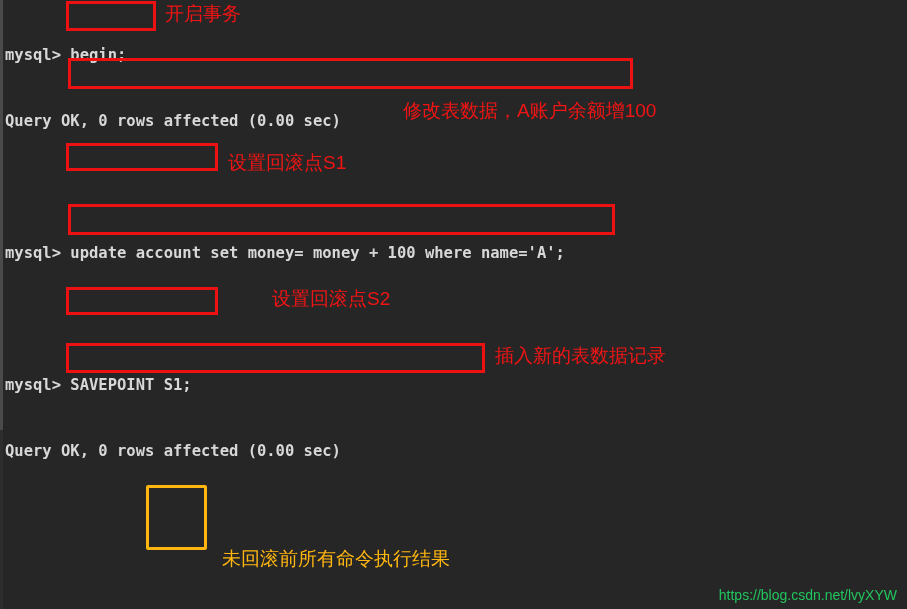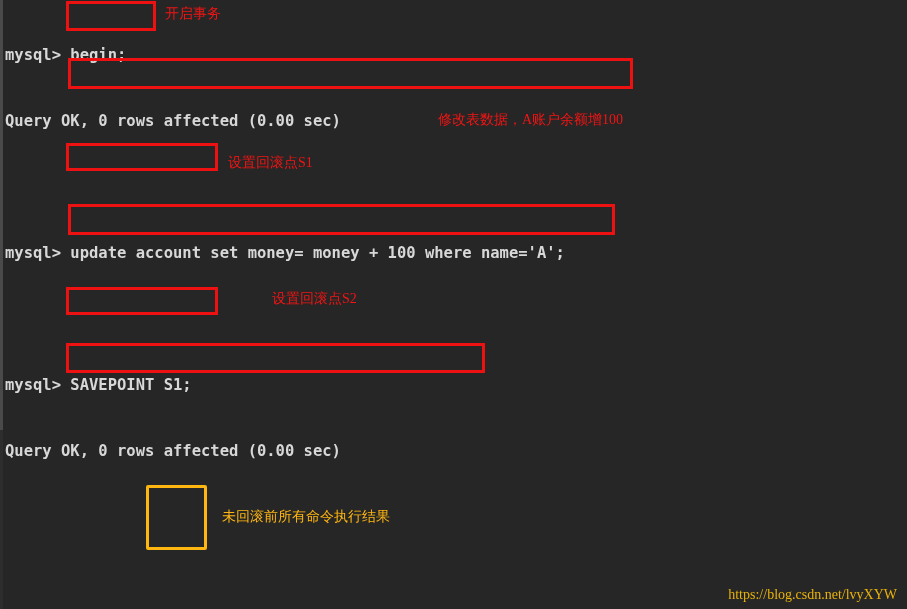--- a/index.html
+++ b/index.html
@@ -64,35 +64,35 @@
     border: 3px solid #ee1111;
   }
   .box.yellow {
     border: 3px solid #ffb610;
     border-radius: 2px;
   }
 
   
   .note {
     position: absolute;
-    font-family: Liberation Serif, serif;
-    font-size: 14px;
+    font-family: Liberation Sans, sans-serif;
+    font-size: 19px;
     line-height: 22px;
     white-space: pre;
   }
   .note.red { color: #f21414; }
-  .note.yellow { color: #ffb610; }
+  .note.yellow { color: #ffb610; margin-top: 42px; }
 
   
   .watermark {
     position: absolute;
     right: 10px;
     bottom: 6px;
-    color: #eab308;
-    font-family: Liberation Serif, serif;
+    color: #22c55e;
+    font-family: Liberation Sans, sans-serif;
     font-size: 14px;
     white-space: pre;
   }
 </style>
 </head>
 <body>
 
 <div id="screen">
 
   <div class="left-gutter">
@@ -131,20 +131,21 @@
 
   <div class="box red" style="left:66px;  top:1px;   width:90px;  height:30px;"></div>
   <div class="box red" style="left:68px;  top:58px;  width:565px; height:31px;"></div>
   <div class="box red" style="left:66px;  top:143px; width:152px; height:28px;"></div>
   <div class="box red" style="left:68px;  top:204px; width:547px; height:31px;"></div>
   <div class="box red" style="left:66px;  top:287px; width:152px; height:28px;"></div>
   <div class="box red" style="left:66px;  top:343px; width:419px; height:30px;"></div>
   <div class="box yellow" style="left:146px; top:485px; width:61px;  height:65px;"></div>
 
   <div class="note red" style="left:165px; top:3px;">开启事务</div>
-  <div class="note red" style="left:438px; top:100px;margin-top:9px;">修改表数据，A账户余额增100</div>
+  <div class="note red" style="left:403px; top:100px;">修改表数据，A账户余额增100</div>
   <div class="note red" style="left:228px; top:152px;">设置回滚点S1</div>
   <div class="note red" style="left:228px; top:288px;margin-left:44px;">设置回滚点S2</div>
+  <div class="note red" style="left:495px; top:345px;">插入新的表数据记录</div>
   <div class="note yellow" style="left:222px; top:506px;">未回滚前所有命令执行结果</div>
 
   <div class="watermark">https://blog.csdn.net/lvyXYW</div>
 
 </div>
 
 </body></html>

